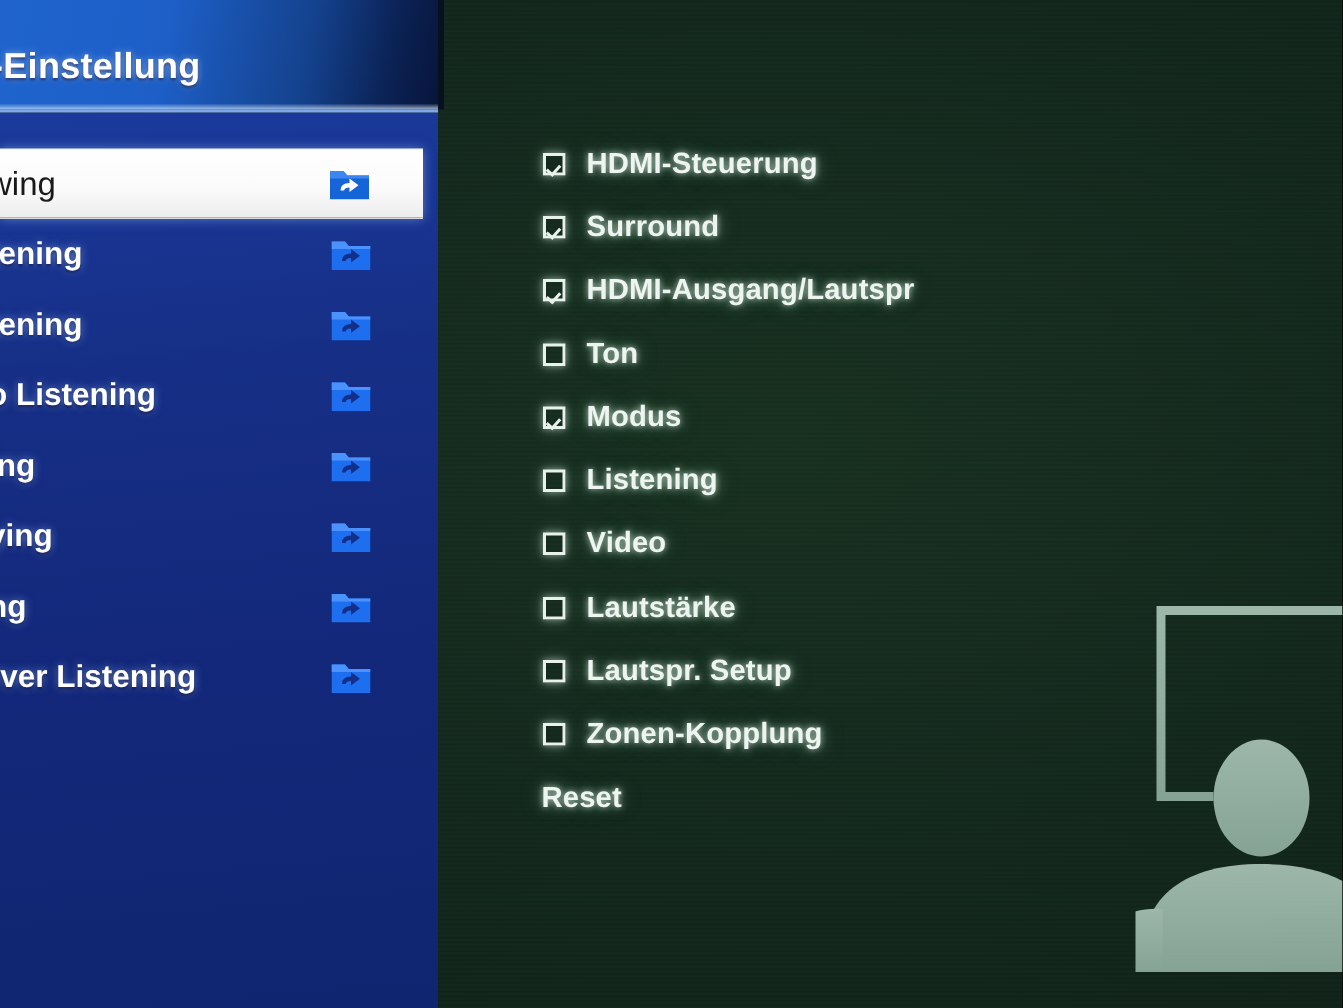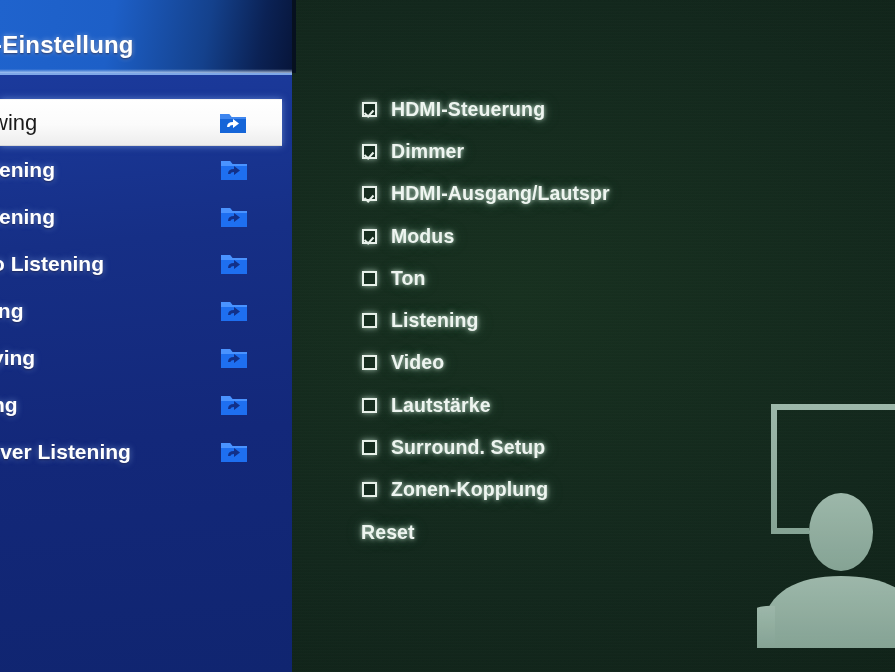--- a/index.html
+++ b/index.html
@@ -219,49 +219,49 @@
     </svg>
   </div>
 
   <div id="option-list">
     <div class="opt-row">
       <span class="opt-box checked"></span>
       <span class="opt-label">HDMI-Steuerung</span>
     </div>
     <div class="opt-row">
       <span class="opt-box checked"></span>
-      <span class="opt-label">Dimmer</span>
+      <span class="opt-label">Surround</span>
     </div>
     <div class="opt-row">
       <span class="opt-box checked"></span>
       <span class="opt-label">HDMI-Ausgang/Lautspr</span>
     </div>
     <div class="opt-row">
+      <span class="opt-box"></span>
+      <span class="opt-label">Ton</span>
+    </div>
+    <div class="opt-row">
       <span class="opt-box checked"></span>
       <span class="opt-label">Modus</span>
     </div>
     <div class="opt-row">
       <span class="opt-box"></span>
-      <span class="opt-label">Ton</span>
-    </div>
-    <div class="opt-row">
-      <span class="opt-box"></span>
       <span class="opt-label">Listening</span>
     </div>
     <div class="opt-row">
       <span class="opt-box"></span>
       <span class="opt-label">Video</span>
     </div>
     <div class="opt-row">
       <span class="opt-box"></span>
       <span class="opt-label">Lautstärke</span>
     </div>
     <div class="opt-row">
       <span class="opt-box"></span>
-      <span class="opt-label">Surround. Setup</span>
+      <span class="opt-label">Lautspr. Setup</span>
     </div>
     <div class="opt-row">
       <span class="opt-box"></span>
       <span class="opt-label">Zonen-Kopplung</span>
     </div>
     <div class="opt-row no-box">
       <span class="opt-label">Reset</span>
     </div>
   </div>
 

